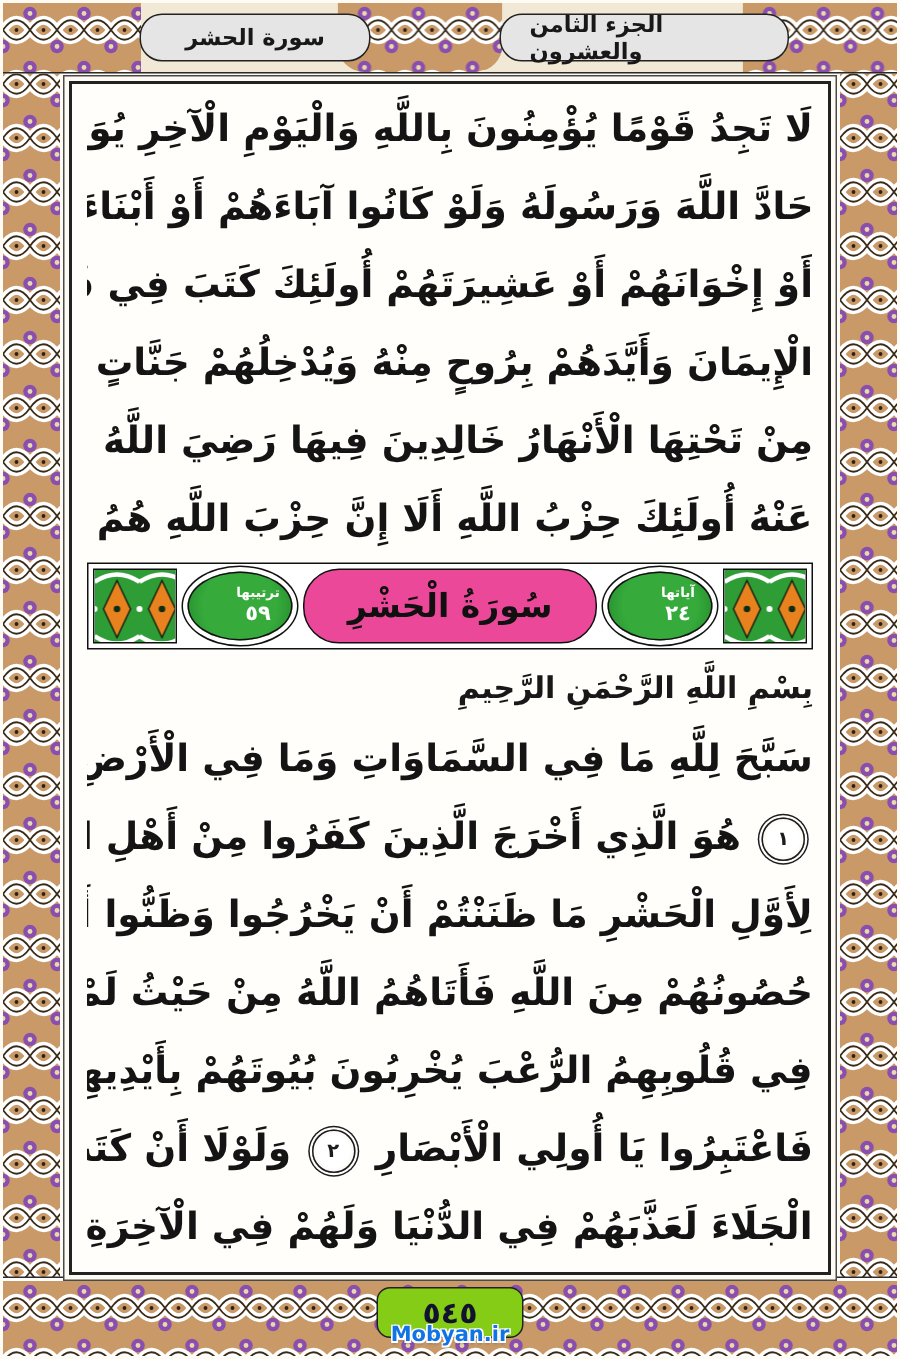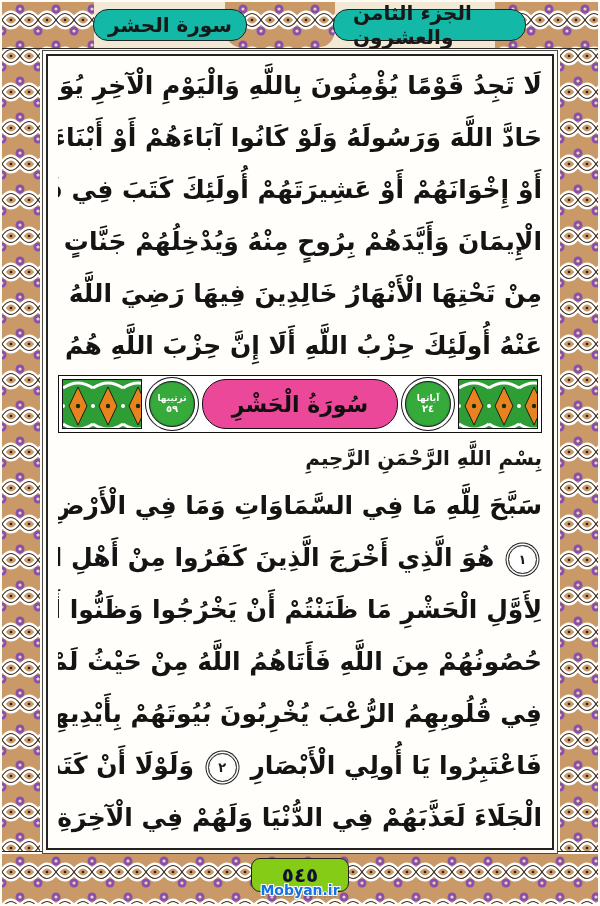--- a/index.html
+++ b/index.html
@@ -16,24 +16,24 @@
   .strip-right{left:560px;top:2px;width:38px;height:902px;}
   .strip svg,.blob svg{display:block;width:100%;height:100%;}
   .strip-bottom{box-shadow:0 -2px 0 #ffffff,0 -3px 0 #2a2a2a;}
   
   .blob{position:absolute;top:2px;height:46px;overflow:hidden;}
   .blob1{left:2px;width:92px;}
   .blob2{left:225px;width:110px;border-radius:0 0 18px 18px;}
   .blob3{left:495px;width:103px;}
   
   .cartouche{
-    position:absolute;top:9px;height:30px;background:#14b8a6;
+    position:absolute;top:9px;height:30px;background:#e5e5e5;
     border:1.5px solid #222;border-radius:15px;
     display:flex;align-items:center;justify-content:center;
-    font-weight:bold;font-size:20px;color:#181818;padding:0 10px;z-index:3;
+    font-weight:bold;font-size:15px;color:#181818;padding:0 10px;z-index:3;
   }
   .cartouche-juz{left:333px;width:162px;padding-left:19px;}
   .cartouche-surah{left:93px;width:132px;}
   
   .frame{
     position:absolute;left:46px;top:54px;width:508px;height:796px;
     background:#fffefa;border:2px solid #222;
     box-shadow:0 0 0 3px #fdfbf3,0 0 0 4px #4a4a4a;
     box-sizing:border-box;padding:4px 10px;
     display:flex;flex-direction:column;
@@ -60,24 +60,24 @@
     border:1.5px solid #111;box-sizing:border-box;
     display:flex;align-items:center;gap:3px;padding:3px;
   }
   .band-seg{flex:1;height:100%;border:1px solid #111;box-sizing:border-box;overflow:hidden;}
   .medallion{
     width:44px;height:44px;border-radius:50%;flex:0 0 auto;
     background:radial-gradient(circle,#36ab3c 60%,#238a2b 100%);
     border:1.5px solid #111;
     box-shadow:0 0 0 3px #ffffff,0 0 0 4px #111;
     display:flex;flex-direction:column;align-items:center;justify-content:center;
-    color:#ffffff;font-weight:bold;text-align:center;line-height:1.15;margin:0 4px;
+    color:#ffffff;font-weight:bold;text-align:center;line-height:1.15;margin:0 4px;padding-left:24px;
   }
   .medallion .m-label{font-size:9px;}
-  .medallion .m-value{font-size:10px;}
+  .medallion .m-value{font-size:14px;}
   .banner-cartouche{
     width:196px;height:100%;flex:0 0 auto;background:#ec4899;
     border:1.5px solid #111;border-radius:24px;box-sizing:border-box;
     display:flex;align-items:center;justify-content:center;
     font-size:22px;font-weight:bold;color:#101010;
   }
   .bismillah{
     height:44px;line-height:44px;text-align:right;direction:rtl;
     font-size:20px;font-weight:700;color:#181818;
   }

